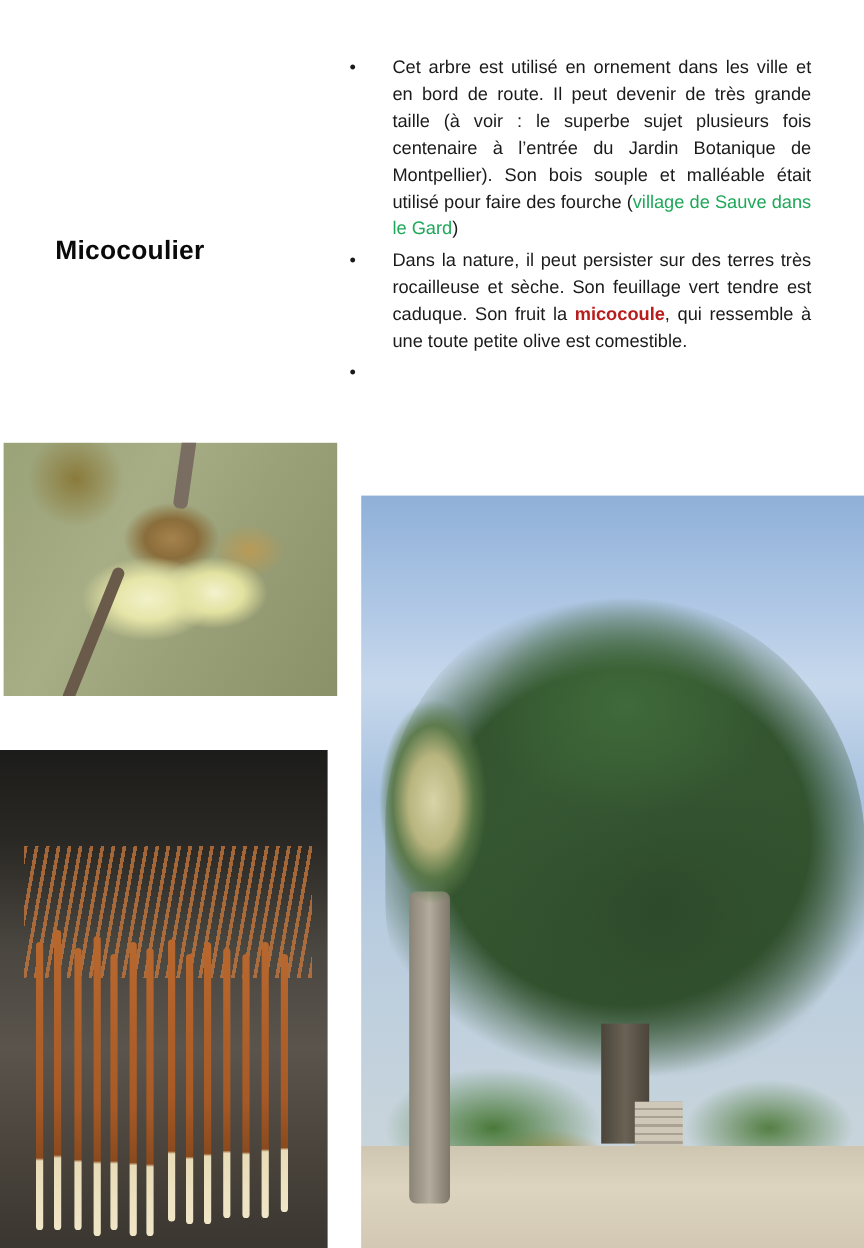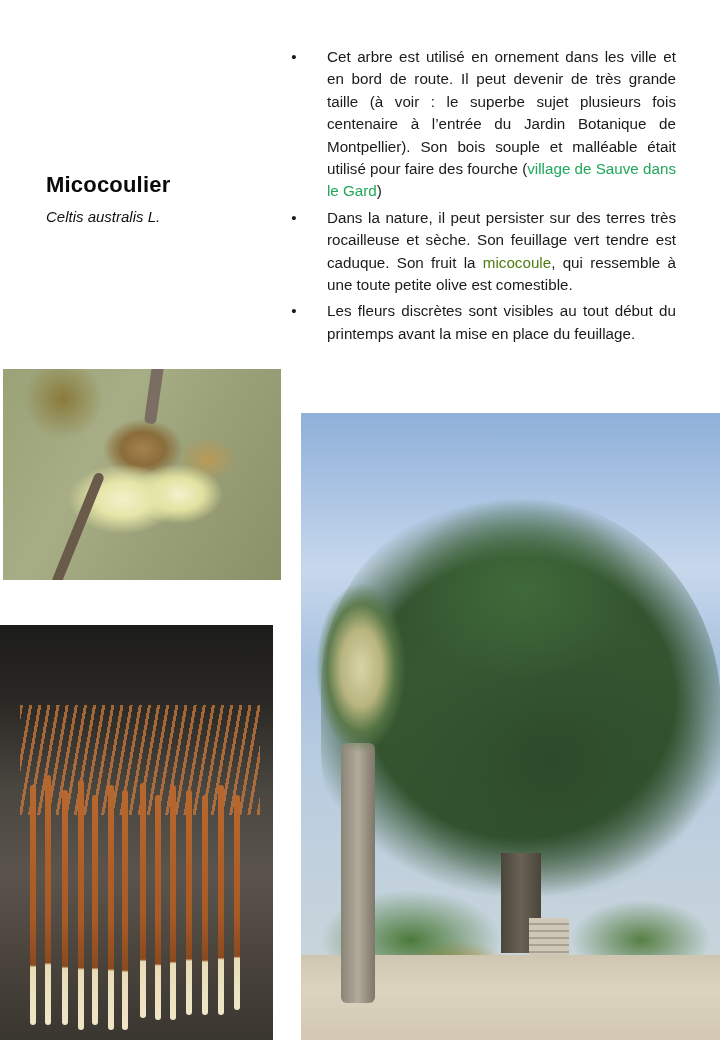--- a/index.html
+++ b/index.html
@@ -1,30 +1,30 @@
 <!DOCTYPE html>
 <html><head>
   <meta charset="utf-8">
   <style>
     html, body { margin: 0; padding: 0; background: #ffffff; }
     body { width: 720px; height: 1040px; position: relative; overflow: hidden;
            font-family: "Liberation Sans", "DejaVu Sans", sans-serif; color: #111; }
 
-    .title-block { position: absolute; left: 46px; top: 172px; width: 230px; }
+    .title-block { position: absolute; left: 46px; top: 196px; width: 230px; }
     .title { font-size: 22px; font-weight: bold; margin: 0 0 10px 0; letter-spacing: 0.2px; color:#0a0a0a; }
     .species { font-size: 15px; font-style: italic; margin: 0 0 8px 0; }
     .family { font-size: 15px; margin: 0 0 30px 0; }
     .family-fr { font-size: 15px; margin: 0; }
 
     .bullets { position: absolute; left: 288px; top: 46px; width: 388px; margin: 0; padding: 0; list-style: none; }
     .bullets li { position: relative; padding-left: 39px; font-size: 15.2px; line-height: 22.4px;
                   text-align: justify; margin-bottom: 4px; color: #1a1a1a; }
     .bullets li .dot { position: absolute; left: 0; top: 0; width: 12px; text-align: center; }
     .green { color: #1fa85a; }
-    .green-bold { color: #4d7c0f; font-weight: normal; }
+    .green-bold { color: #b91c1c; font-weight: bold; }
 
     .photo { position: absolute; overflow: hidden; }
     #photo-flower { left: 3px; top: 369px; width: 278px; height: 211px;
       background:
         radial-gradient(ellipse 55px 35px at 120px 130px, #f2f1c9 0%, #e6e5a8 50%, rgba(230,229,168,0) 100%),
         radial-gradient(ellipse 45px 30px at 175px 125px, #f4f2cf 0%, #e2e2a0 55%, rgba(226,226,160,0) 100%),
         radial-gradient(ellipse 40px 30px at 140px 80px, #a5824c 0%, #8a6d3b 55%, rgba(138,109,59,0) 100%),
         radial-gradient(ellipse 30px 22px at 205px 90px, #b99a56 0%, rgba(185,154,86,0) 100%),
         radial-gradient(ellipse 40px 40px at 60px 30px, #8a7a3b 0%, rgba(138,122,59,0) 100%),
         linear-gradient(120deg, #9aa278 0%, #a7ad84 35%, #9aa078 60%, #8a9068 100%); }
@@ -63,32 +63,31 @@
     #photo-tree .trunk { position: absolute; left: 200px; top: 440px; width: 40px; height: 100px;
       background: linear-gradient(90deg, #4a443a, #6a6254, #4a443a); }
     #photo-tree .stairs { position: absolute; left: 228px; top: 505px; width: 40px; height: 45px;
       background: repeating-linear-gradient(180deg, #cfc8b8 0 5px, #a9a294 5px 7px); }
   </style>
 </head>
 <body>
 
 <div class="title-block">
   <p class="title">Micocoulier</p>
-  <p class="species">Celtis australis L.</p>
 </div>
 
 <ul class="bullets">
   <li>
     <span class="dot">•</span><span>Cet arbre est utilisé en ornement dans les ville et en bord de route. Il peut devenir de très grande taille (à voir : le superbe sujet plusieurs fois centenaire à l’entrée du Jardin Botanique de Montpellier). Son bois souple et malléable était utilisé pour faire des fourche (</span><span class="green">village de Sauve dans le Gard</span><span>)</span>
   </li>
   <li>
     <span class="dot">•</span><span>Dans la nature, il peut persister sur des terres très rocailleuse et sèche. Son feuillage vert tendre est caduque. Son fruit la </span><span class="green-bold">micocoule</span><span>, qui ressemble à une toute petite olive est comestible.</span>
   </li>
   <li>
-    <span class="dot">•</span><span>Les fleurs discrètes sont visibles au tout début du printemps avant la mise en place du feuillage.</span>
+    <span class="dot">•</span>
   </li>
 </ul>
 
 <div class="photo" id="photo-flower" title="Celtis australis flowers on branch">
   <div class="branch"></div>
   <div class="branch2"></div>
 </div>
 
 <div class="photo" id="photo-forks" title="Wooden pitchforks from Sauve">
   <div class="tines"></div>

